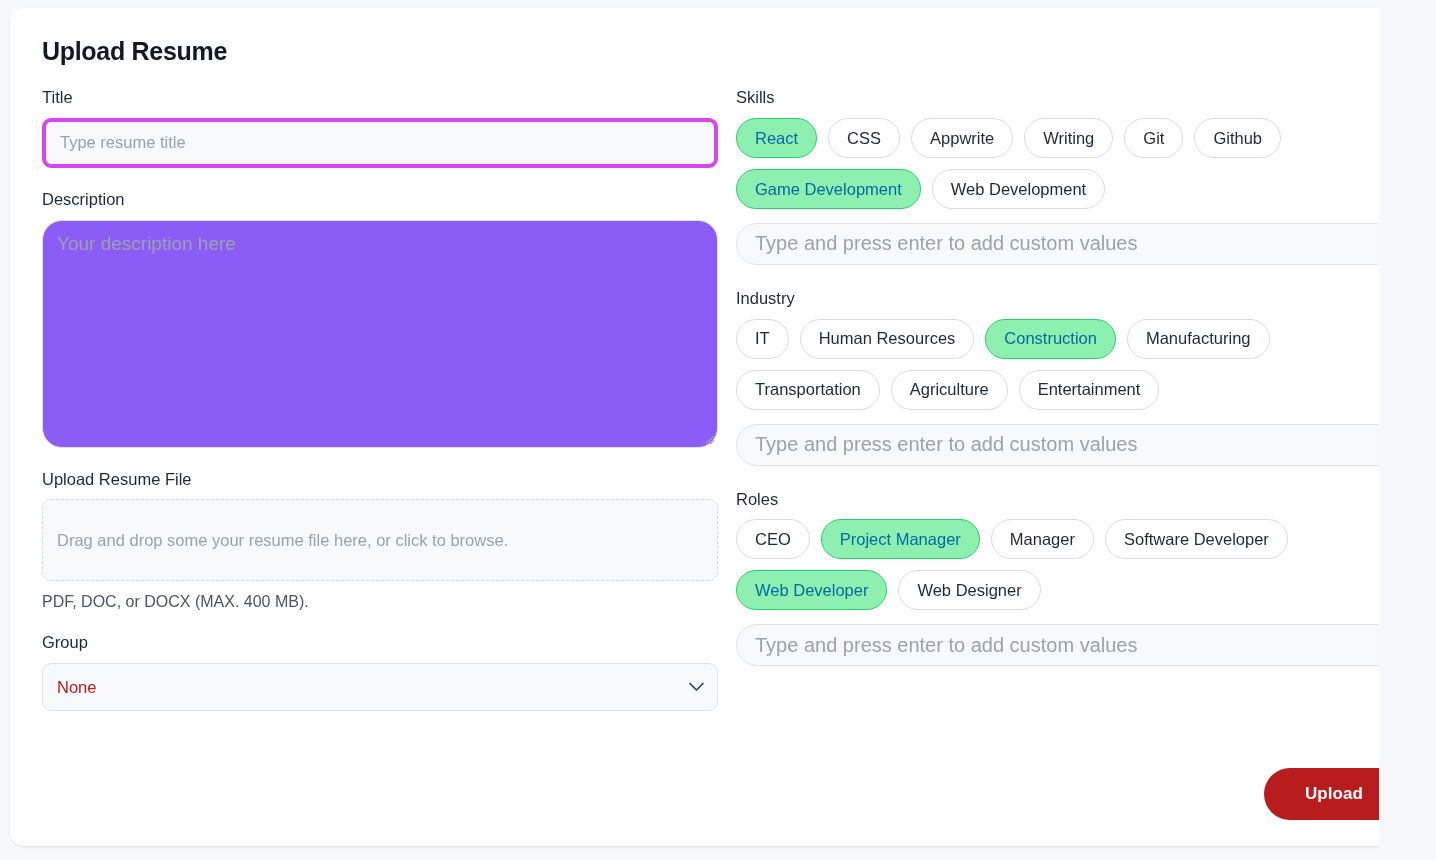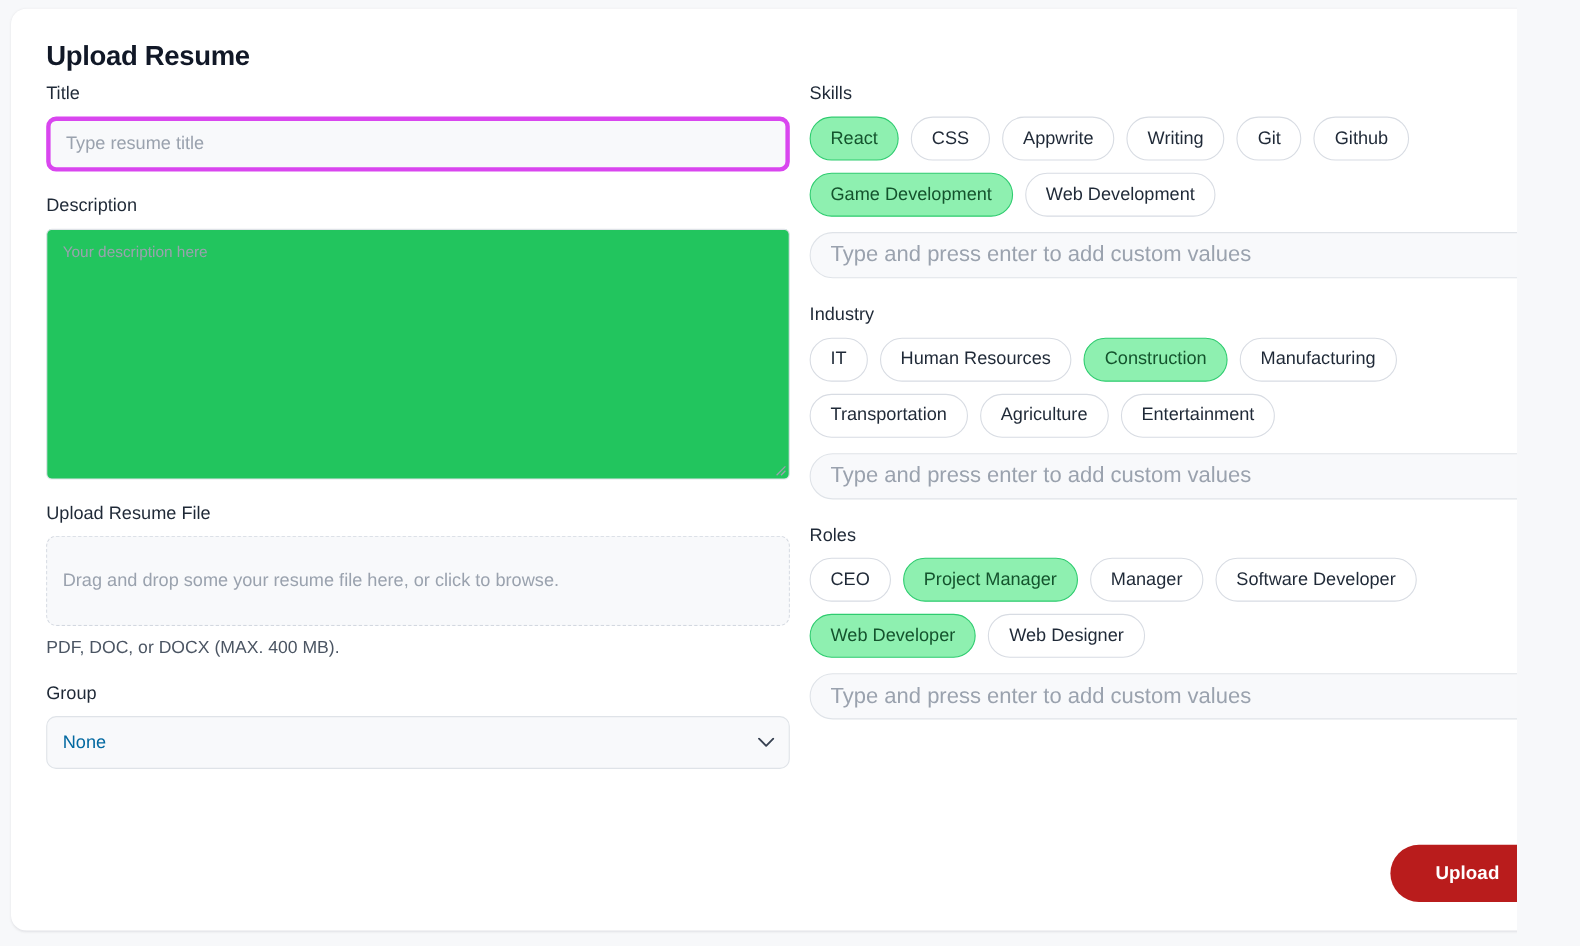--- a/index.html
+++ b/index.html
@@ -37,21 +37,21 @@
     font-size: 25px;
     font-weight: 700;
     color: #111827;
     letter-spacing: -0.3px;
     margin: 4px 0 0 10px;
     line-height: 1.2;
   }
 
   .columns {
     display: flex;
-    margin-top: 10px;
+    margin-top: 22px;
     justify-content: space-between;
   }
 
   .col-left  { width: 698px; padding-left: 10px; }
   .col-right { width: 690px; padding-left: 18px; }
 
   .field-label {
     font-size: 16.5px;
     color: #1f2937;
     margin: 0 0 10px 0;
@@ -74,24 +74,24 @@
     font-family: "Liberation Sans", sans-serif;
     outline: none;
     display: block;
   }
   .text-input::placeholder { color: #9aa2ae; }
 
   .textarea-wrap { position: relative; width: 676px; }
   .textarea {
     width: 676px;
     height: 228px;
-    background: #22c55e;
+    background: #8b5cf6;
     border: 1px solid #dfe3e8;
-    border-radius: 5px;
-    font-size: 14px;
+    border-radius: 20px;
+    font-size: 19px;
     color: #111827;
     padding: 12px 14px;
     font-family: "Liberation Sans", sans-serif;
     outline: none;
     resize: none;
     display: block;
   }
   .textarea::placeholder { color: #9aa2ae; }
   .resize-grip {
     position: absolute;
@@ -126,21 +126,21 @@
 
   
   .select-wrap { position: relative; width: 676px; }
   .select {
     width: 676px;
     height: 48px;
     background: #f8f9fb;
     border: 1px solid #dfe3e8;
     border-radius: 9px;
     font-size: 16.5px;
-    color: #0369a1;
+    color: #b91c1c;
     padding: 0 36px 0 14px;
     font-family: "Liberation Sans", sans-serif;
     outline: none;
     appearance: none;
     -webkit-appearance: none;
     display: block;
   }
   .select-chevron {
     position: absolute;
     right: 14px;
@@ -170,21 +170,21 @@
     background: #ffffff;
     border: 1px solid #d8dce3;
     white-space: nowrap;
     cursor: pointer;
     line-height: 1;
     font-family: "Liberation Sans", sans-serif;
   }
   .chip.selected {
     background: #8ef0b0;
     border-color: #2ecc6f;
-    color: #14532d;
+    color: #0369a1;
   }
 
   .pill-input {
     width: 676px;
     height: 42px;
     background: #f8f9fb;
     border: 1px solid #dfe3e8;
     border-radius: 999px;
     font-size: 20px;
     color: #111827;

